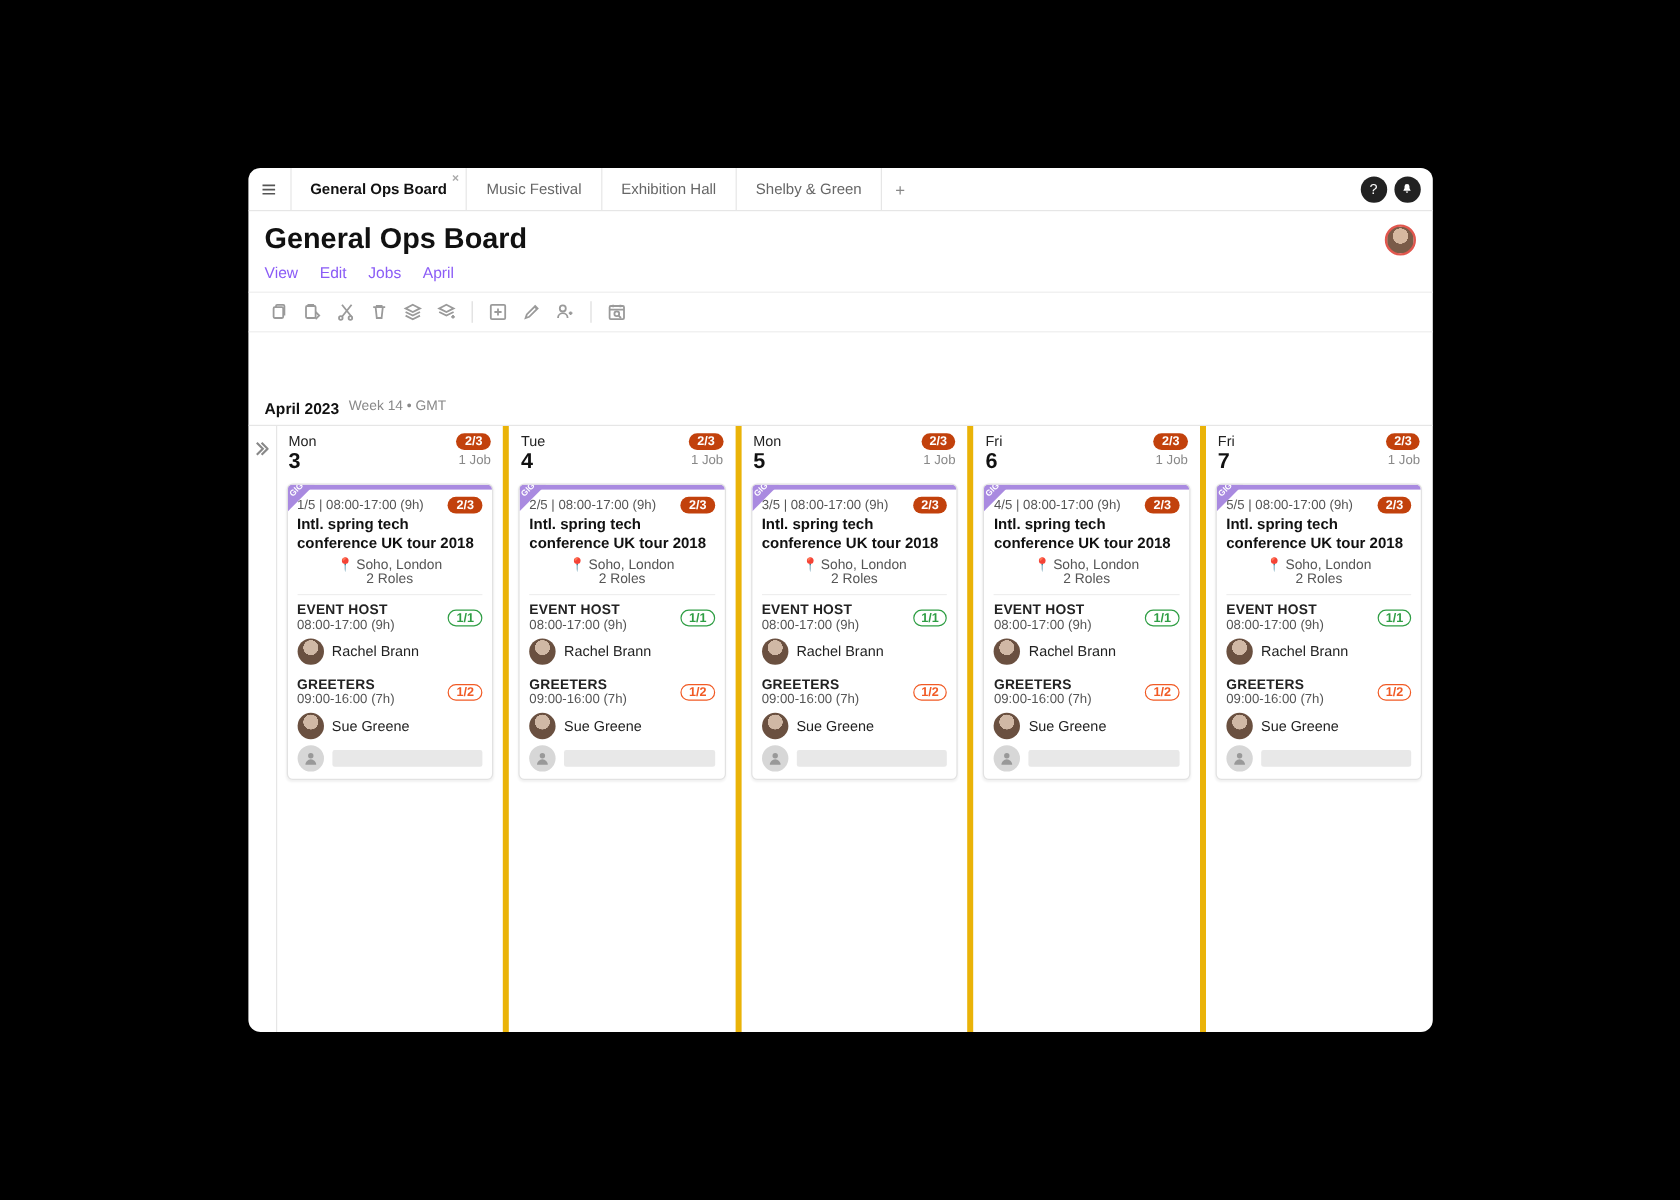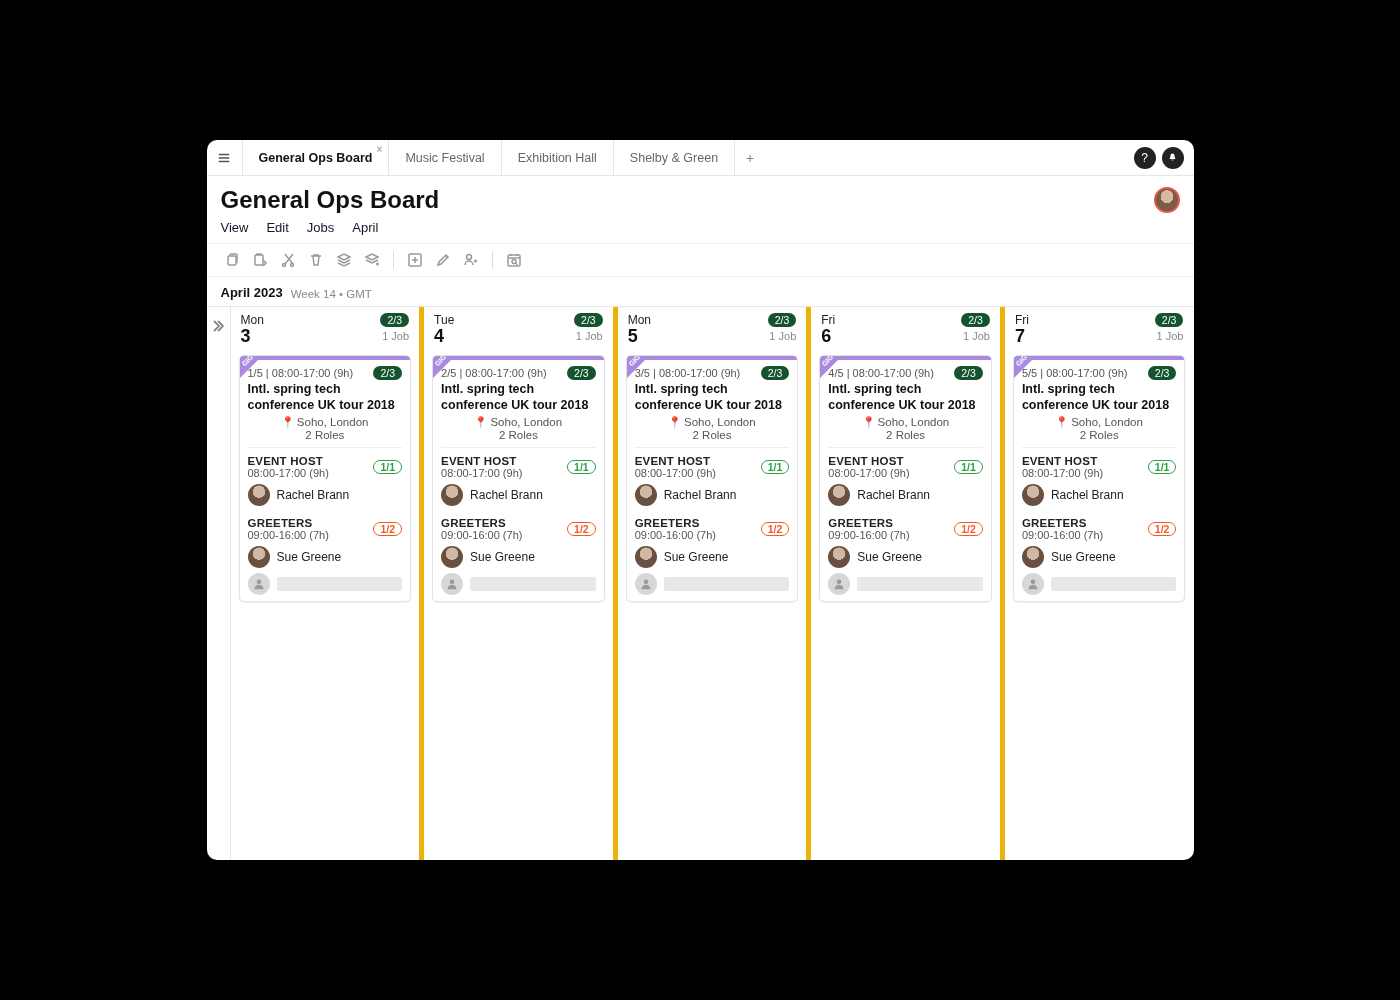--- a/index.html
+++ b/index.html
@@ -15,46 +15,46 @@
   .tab .x { position:absolute; top:4px; right:6px; font-size:10px; color:#aaa; }
   .addtab { width:30px; display:flex; align-items:center; justify-content:center; color:#888; cursor:pointer; font-size:14px; }
   .spacer { flex:1; }
   .rightctrls { display:flex; align-items:center; gap:6px; padding-right:10px; }
   .circbtn { width:22px; height:22px; border-radius:50%; background:#222; color:#fff; display:flex; align-items:center; justify-content:center; font-size:12px; cursor:pointer; }
 
   
   .header { padding: 10px 14px 0 14px; display:flex; align-items:center; }
   .title { font-size:24px; font-weight:800; color:#111; }
   .avatar-small { width:26px; height:26px; border-radius:50%; border:2px solid #e1574e; background: radial-gradient(circle at 50% 35%, #d6b9a0 35%, #7a5c48 36%); margin-left:auto; }
-  .menu { display:flex; gap:18px; padding: 6px 14px 8px 14px; font-size:13px; color:#0f172a; }
+  .menu { display:flex; gap:18px; padding: 6px 14px 8px 14px; font-size:13px; color:#8b5cf6; }
   .menu span { cursor:pointer; }
 
   
   .toolbar { border-top:1px solid #eee; border-bottom:1px solid #eee; height:34px; display:flex; align-items:center; gap:6px; padding:0 14px; color:#888; }
   .tool { width:22px; height:22px; display:flex; align-items:center; justify-content:center; cursor:pointer; }
   .tool svg { width:16px; height:16px; stroke:#9a9a9a; fill:none; stroke-width:1.5; }
   .sep { width:1px; height:18px; background:#ddd; margin:0 4px; }
 
   
-  .dateinfo { padding: 8px 14px 6px 14px; font-size:13px; display:flex; align-items:flex-end; gap:8px; }
+  .dateinfo { padding: 8px 14px 6px 14px; font-size:13px; display:flex; align-items:flex-start; gap:8px;margin-top:48px; }
   .dateinfo .month { font-weight:700; color:#111; }
   .dateinfo .meta { color:#888; font-size:11.5px; }
 
   
   .board { flex:1; display:flex; border-top:1px solid #e6e6e6; overflow:hidden; }
   .expand { width:24px; border-right:1px solid #e6e6e6; display:flex; align-items:flex-start; justify-content:center; padding-top:12px; color:#888; cursor:pointer; }
   .cols { flex:1; display:flex; }
   .col { flex:1; border-right:5px solid #eab308; display:flex; flex-direction:column; min-width:0; }
   .col:last-child { border-right:none; }
 
   .colhead { padding:6px 10px 4px 10px; display:flex; justify-content:space-between; align-items:flex-start; }
   .dayname { font-size:12px; color:#222; font-weight:500; }
   .daynum { font-size:18px; font-weight:800; color:#111; line-height:1; }
   .chips { display:flex; flex-direction:column; align-items:flex-end; gap:3px; }
-  .badge-or { background:#14532d; color:#fff; font-size:10.5px; font-weight:400; padding:1px 7px; border-radius:9px; }
+  .badge-or { background:#c2410c; color:#fff; font-size:10.5px; font-weight:700; padding:1px 7px; border-radius:9px; }
   .jobcount { font-size:11px; color:#888; }
 
   .card { margin:6px 8px; border:1px solid #e2e2e2; border-radius:5px; box-shadow:0 1px 2px rgba(0,0,0,.06); background:#fff; overflow:hidden; font-size:12px; position:relative; }
   .purplebar { height:4px; background:#a98ae0; }
   .corner { position:absolute; top:0; left:0; width:0; height:0; border-top:22px solid #a98ae0; border-right:22px solid transparent; }
   .corner span { position:absolute; top:-21px; left:1px; color:#fff; font-size:7px; font-weight:700; transform:rotate(-45deg);}
   .cardhead { padding:6px 8px 2px 8px; }
   .gigline { color:#555; font-size:11px; display:flex; justify-content:space-between; align-items:center; }
   .cardtitle { font-weight:700; color:#111; font-size:12.5px; margin-top:2px; line-height:1.25; }
   .locrow { display:flex; justify-content:space-between; align-items:center; color:#555; font-size:11.5px; margin-top:3px; padding-bottom:6px; border-bottom:1px solid #eee;flex-direction:column;}

